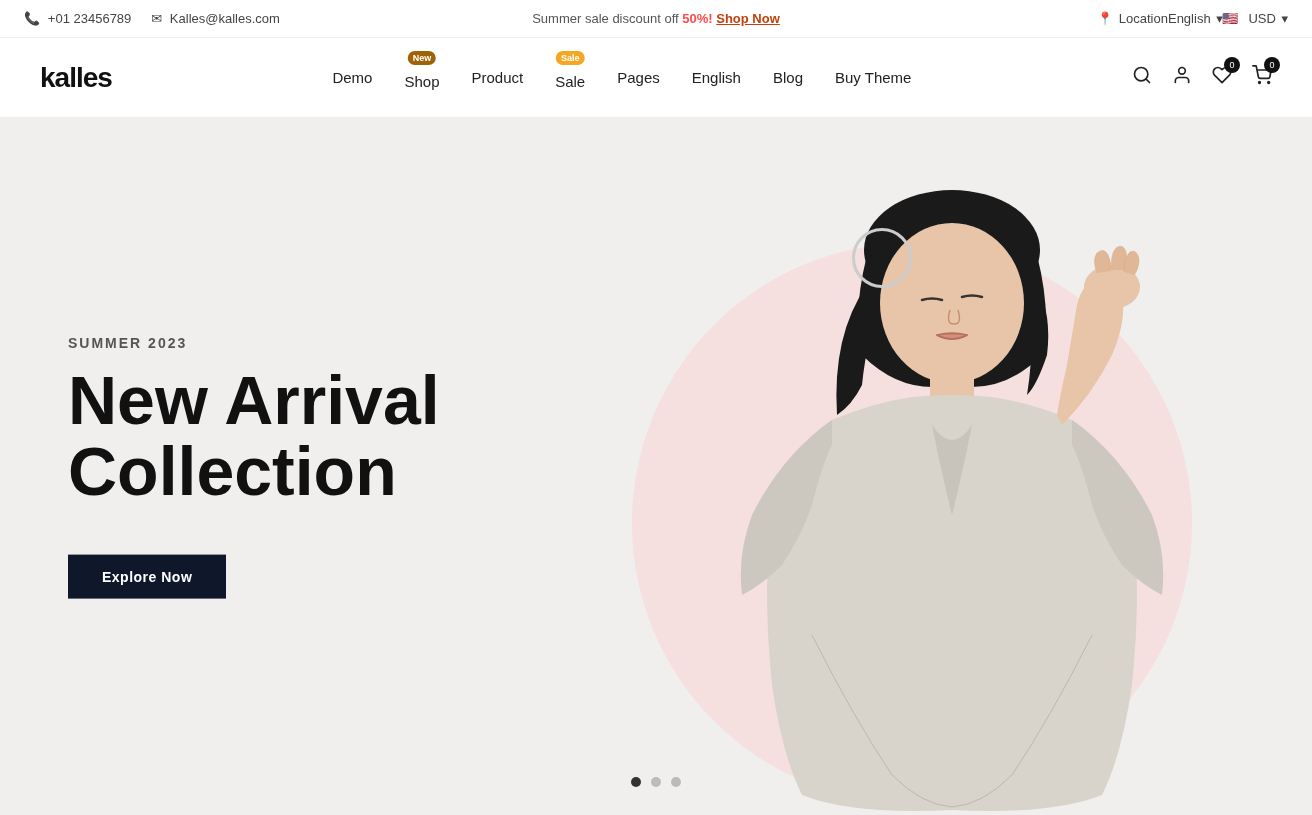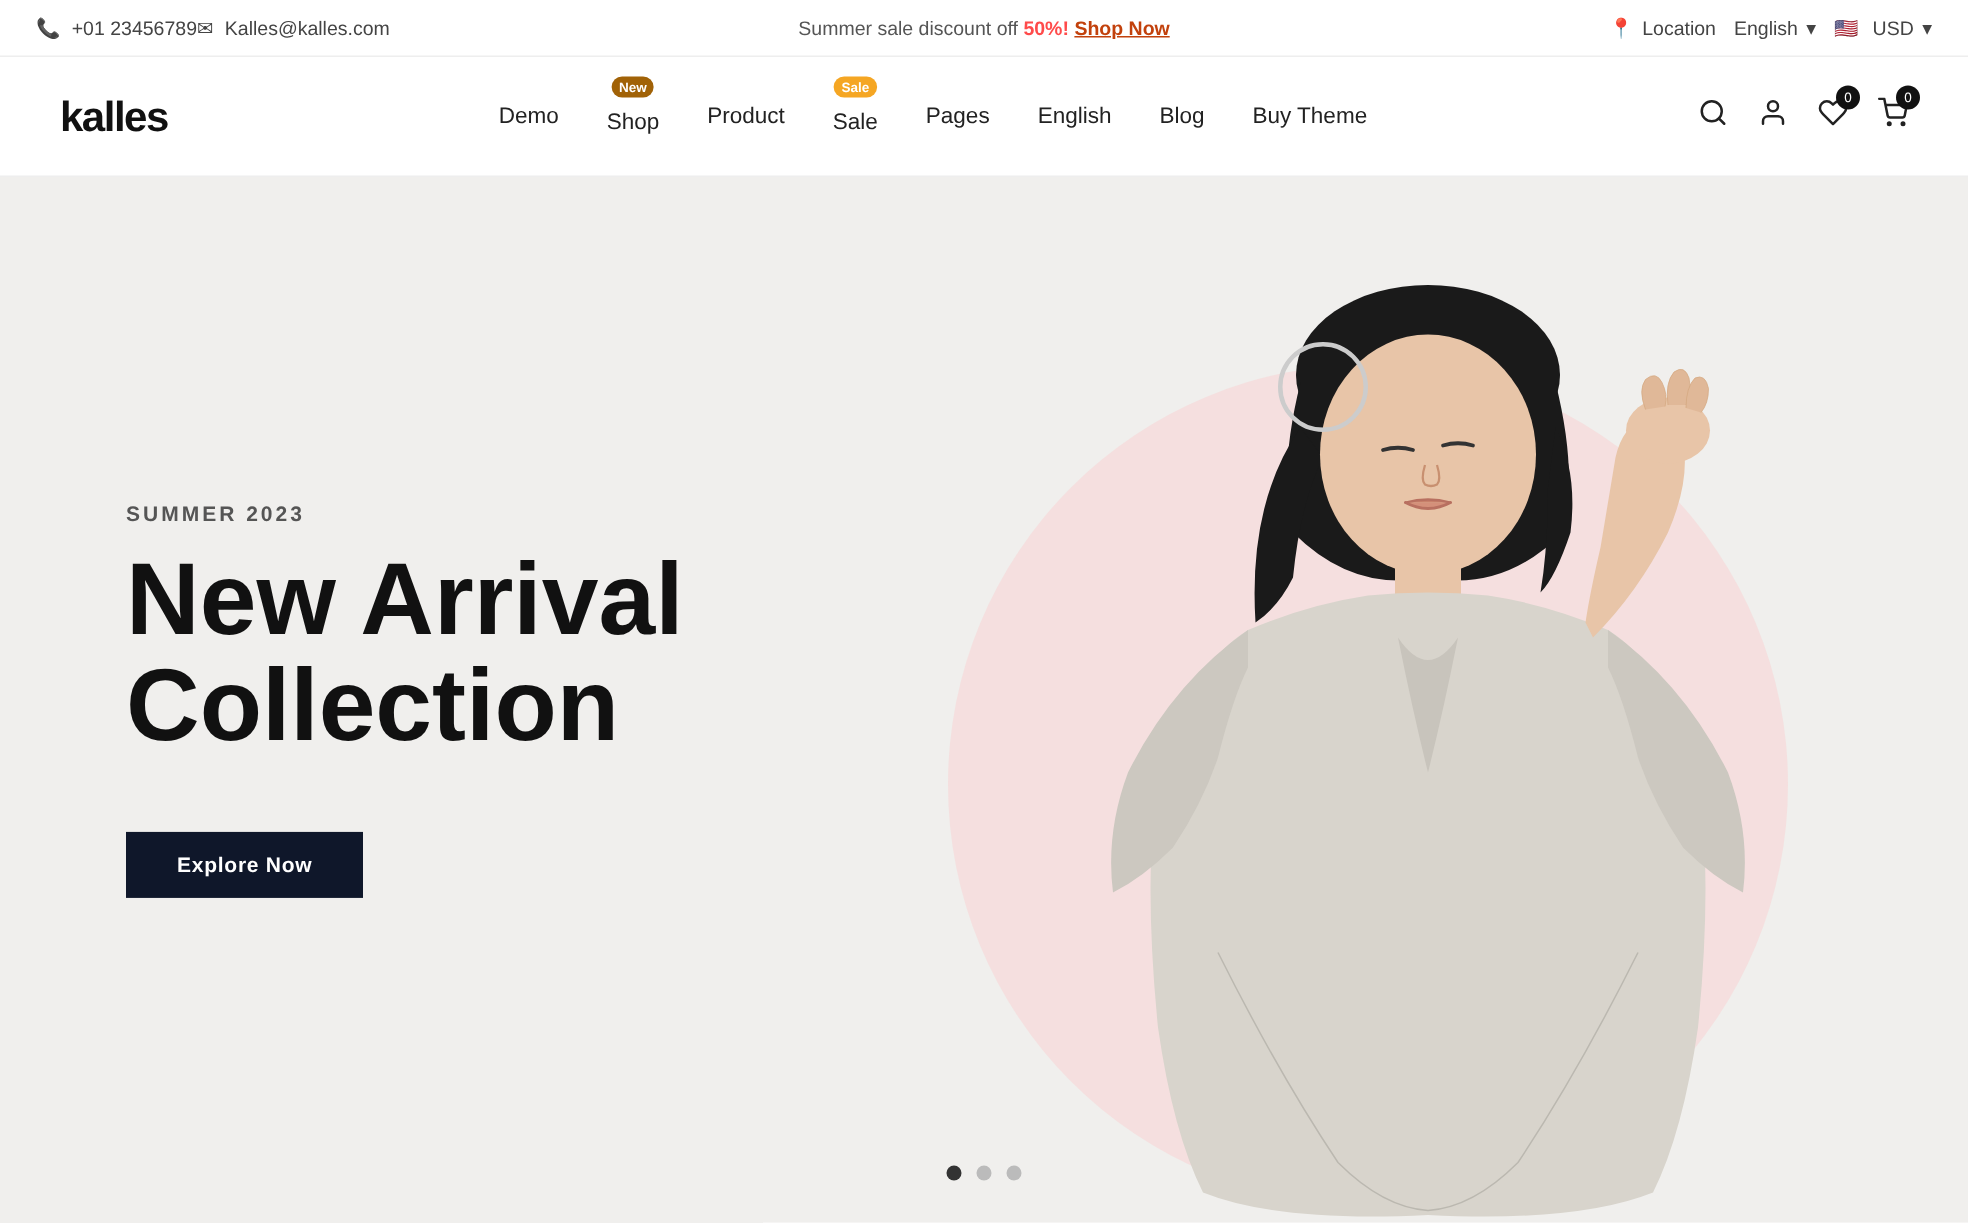--- a/index.html
+++ b/index.html
@@ -10,23 +10,23 @@
       background: #fff;
       border-bottom: 1px solid #eee;
       height: 38px;
       display: flex;
       align-items: center;
       justify-content: space-between;
       padding: 0 24px;
       font-size: 13px;
       color: #444;
     }
-    .top-bar-left { display: flex; align-items: center; }
+    .top-bar-left { display: flex; align-items: center; gap: 20px; }
     .top-bar-center { position: absolute; left: 50%; transform: translateX(-50%); font-size: 13px; color: #555; }
-    .top-bar-right { display: flex; align-items: center; gap: 12px; }
+    .top-bar-right { display: flex; align-items: center; }
     .top-bar-right span, .top-bar-right a { font-size: 13px; color: #444; text-decoration: none; cursor: pointer; }
     .sale-percent { color: #ff4b4b; font-weight: bold; }
     .shop-now { color: #c2410c; font-weight: bold; text-decoration: underline; cursor: pointer; }
 
     
     .header {
       display: flex;
       align-items: center;
       justify-content: space-between;
       padding: 0 40px;
@@ -99,21 +99,21 @@
       position: relative;
       width: 1312px;
       height: 697px;
       background: #f0efed;
       overflow: hidden;
       display: flex;
       align-items: center;
     }
     .hero-content {
       position: absolute;
-      left: 84px;
+      left: 68px;
       top: 50%;
       transform: translateY(-50%);
       z-index: 2;
     }
     .hero-subtitle {
       font-size: 14px;
       font-weight: 600;
       color: #555;
       letter-spacing: 2px;
       text-transform: uppercase;

